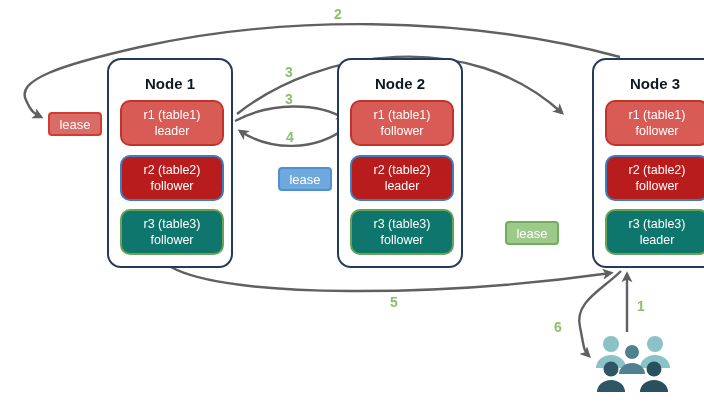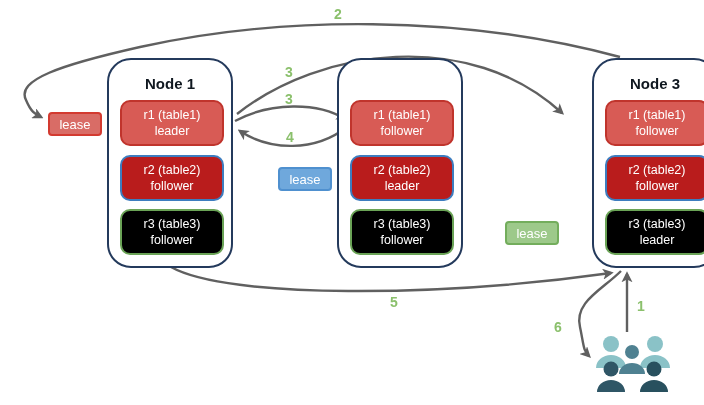--- a/index.html
+++ b/index.html
@@ -1,29 +1,29 @@
 <!DOCTYPE html>
 <html><head>
 <meta charset="utf-8">
 <style>
   html,body { margin:0; padding:0; background:#ffffff; font-family:"Liberation Sans", sans-serif; }
   .stage { position:relative; width:704px; height:405px; background:#ffffff; overflow:hidden; }
   .arrow-layer { position:absolute; left:0; top:0; width:704px; height:405px; }
 
   .node { position:absolute; width:126px; height:210px; background:#ffffff;
-          border:2px solid #243a5c; border-radius:24px; box-sizing:border-box; }
+          border:2px solid #243a5c; border-radius:14px; box-sizing:border-box; }
   .node-title { text-align:center; font-weight:bold; font-size:15px; color:#101820; margin-top:15px; }
 
   .replica { position:absolute; left:11px; width:104px; height:46px; border-radius:10px;
              color:#ffffff; font-size:12.5px; line-height:1.32; text-align:center;
              display:flex; flex-direction:column; align-items:center; justify-content:center;
              border:2px solid; box-sizing:border-box; }
   .replica.red   { background:#d85b55; border-color:#c0342c; }
   .replica.blue  { background:#b91c1c; border-color:#3e7dbf; }
-  .replica.green { background:#000000; border-color:#6aa356; }
+  .replica.green { background:#0f766e; border-color:#6aa356; }
   .pos-r1 { top:40px; } .pos-r2 { top:95px; } .pos-r3 { top:149px; }
 
   .lease { position:absolute; width:54px; height:24px; border-radius:4px; color:#ffffff;
            font-size:13px; display:flex; align-items:center; justify-content:center;
            border:2px solid; box-sizing:border-box; }
   .lease.red   { background:#d96c66; border-color:#d33a30; left:48px;  top:112px; }
   .lease.blue  { background:#6fa8dc; border-color:#4f90cf; left:278px; top:167px; }
   .lease.green { background:#9dc98a; border-color:#73ad5c; left:505px; top:221px; }
 
   .step { position:absolute; color:#8bc06c; font-weight:bold; font-size:14px; }
@@ -69,20 +69,21 @@
       <div>r2 (table2)</div>
       <div>follower</div>
     </div>
     <div class="replica green pos-r3">
       <div>r3 (table3)</div>
       <div>follower</div>
     </div>
   </div>
 
   <div class="node" style="left:337px; top:58px;">
+    <div class="node-title">Node 2</div>
     <div class="replica red pos-r1">
       <div>r1 (table1)</div>
       <div>follower</div>
     </div>
     <div class="replica blue pos-r2">
       <div>r2 (table2)</div>
       <div>leader</div>
     </div>
     <div class="replica green pos-r3">
       <div>r3 (table3)</div>

